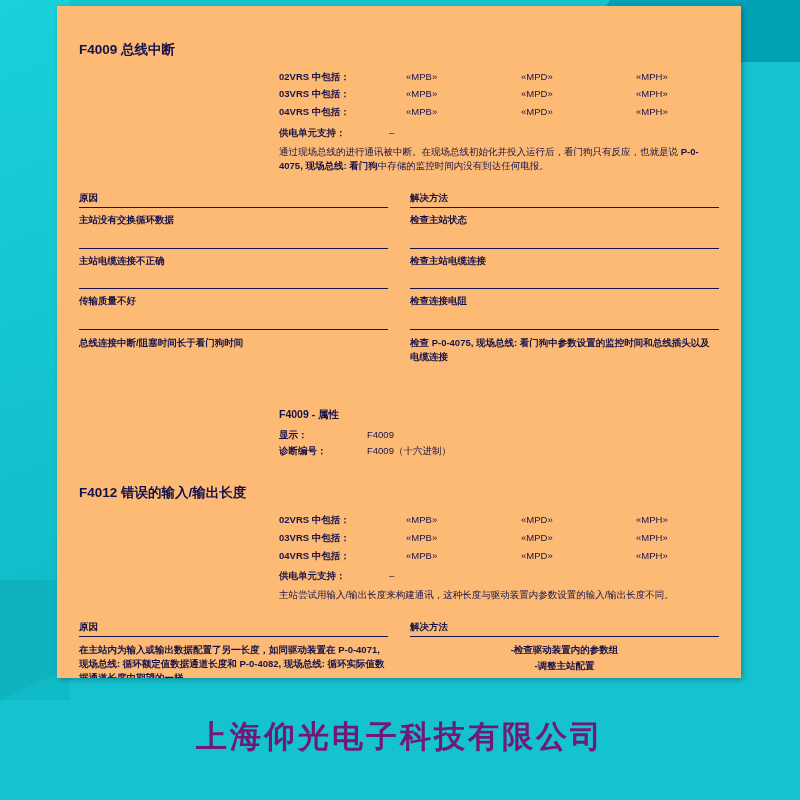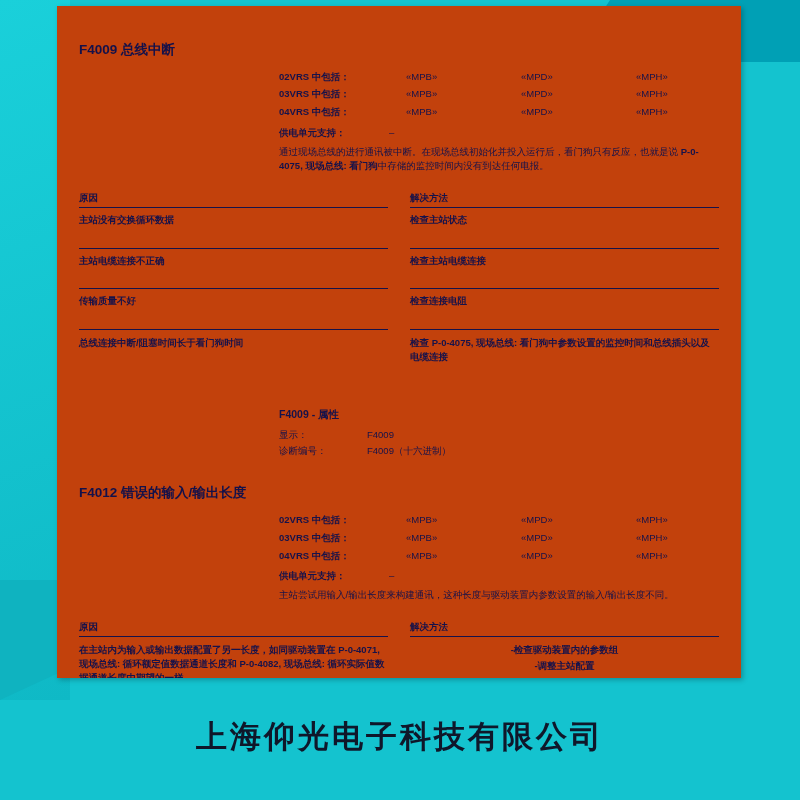--- a/index.html
+++ b/index.html
@@ -47,33 +47,33 @@
     font-size: 24px;
     font-weight: bold;
     letter-spacing: 2px;
   }
   .watermark {
     position: absolute;
     left: 0;
     right: 0;
     bottom: 42px;
     text-align: center;
-    color: #0f172a;
+    color: #701a75;
     font-size: 31px;
     font-weight: bold;
     letter-spacing: 3px;
   }
   
   .page {
     position: absolute;
     left: 57px;
     top: 6px;
     width: 684px;
     height: 672px;
-    background: #c2410c;
+    background: #fdba74;
     box-shadow: 2px 2px 5px rgba(0,0,0,0.25);
     overflow: hidden;
   }
   .page-inner {
     position: relative;
     padding: 20px 22px 10px 22px;
     color: #16124a;
     font-size: 9.5px;
     line-height: 1.45;
   }
@@ -167,21 +167,21 @@
     font-weight: bold;
     font-size: 10.5px;
     margin-bottom: 6px;
   }
   .attr-row {
     display: flex;
     margin-bottom: 2px;
   }
   .attr-key {
     width: 88px;
-    font-weight: normal;
+    font-weight: bold;
     font-size: 9.5px;
   }
   .attr-val {
     font-size: 9.5px;
   }
 </style>
 </head>
 <body>
 
 <div class="bg-corner-tl"></div>

